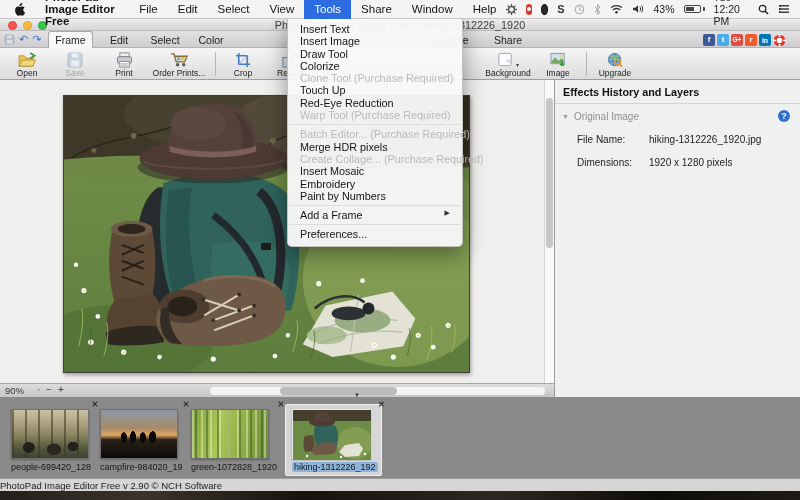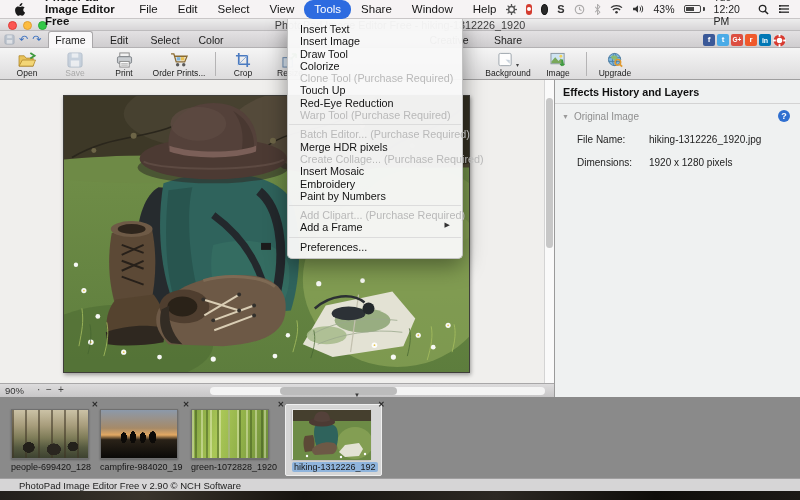--- a/index.html
+++ b/index.html
@@ -6,21 +6,21 @@
   html,body { width:800px; height:500px; overflow:hidden; font-family:"Liberation Sans", sans-serif; background:#161412; }
   .abs { position:absolute; }
   #stage { position:relative; width:800px; height:500px; background:#f0efed; }
 
   
   #menubar { left:0; top:0; width:800px; height:19px; background:#f6f3f4; border-bottom:1px solid #c9c6c7;
              display:flex; align-items:center; font-size:11.5px; color:#151515; z-index:60; }
   .mb-apple { padding:0 10px 0 14px; display:flex; align-items:center; }
   .mb-app { font-weight:bold; padding:0 10px; }
   .mb-item { padding:0 10px; height:19px; display:flex; align-items:center; }
-  .mb-item.active { background:#2d6be0; color:#fff;border-radius:9px; }
+  .mb-item.active { background:#2d6be0; color:#fff; }
   #mb-right { margin-left:auto; display:flex; align-items:center; gap:9px; padding-right:10px; font-size:10.5px; color:#222; }
   #mb-right .sicon { display:flex; align-items:center; }
   .badge-red { width:11px; height:11px; border-radius:3px; background:#d43b2f; display:inline-flex; align-items:center; justify-content:center; }
   .badge-red i { width:4px; height:4px; border-radius:50%; background:#fff; }
   .dotdark { width:11px; height:11px; border-radius:50%; background:#2a2a2a; display:inline-block; border:1px solid #111;}
   .s-letter { font-size:11px; font-weight:bold; color:#333; }
   .gray { opacity:.45; }
   .battery { display:flex; align-items:center; gap:2px;}
   .batt-body { width:17px; height:8px; border:1px solid #444; border-radius:2px; position:relative; }
   .batt-fill { position:absolute; left:1px; top:1px; bottom:1px; width:55%; background:#444; }
@@ -99,21 +99,21 @@
   .thumb .img { border:1px solid #6f6f6f; box-shadow:0 1px 2px rgba(0,0,0,.3); }
   .thumb .tlabel { text-align:center; font-size:9px; color:#161616; margin-top:3px; white-space:nowrap; }
   .thumb .close { position:absolute; top:-9px; right:-7px; font-size:8px; color:#2c2c2c; font-weight:bold; }
   #sel-panel { position:absolute; left:285px; top:7px; width:97px; height:72px; background:#d6d6d6;
                border:1px solid #efefef; border-radius:2px; }
   .thumb.selected .img { border:1px solid #eaeaea; }
   .thumb.selected .tlabel { background:#8fb4dc; border-radius:2px; padding:0 2px; }
 
   
   #statusbar { left:0; top:478px; width:800px; height:13px; background:#d6d5d6; border-top:1px solid #9f9e9f;
-               font-size:9.5px; color:#222; display:flex; align-items:center; padding-left:19px; }
+               font-size:9.5px; color:#222; display:flex; align-items:center; padding-left:0; }
   #desktop { left:0; top:491px; width:800px; height:9px;
              background:linear-gradient(90deg,#221f1c,#3a342c 18%,#16130f 38%,#2c2823 62%,#0f0d0a 82%,#1c1916); }
 
   
   .img { width:78px; height:50px; }
   #timg-people { background:
       radial-gradient(ellipse 10px 9px at 22% 78%, #23201a 58%, transparent 60%),
       radial-gradient(ellipse 12px 10px at 55% 82%, #2a2620 58%, transparent 60%),
       radial-gradient(ellipse 9px 8px at 80% 76%, #23211b 58%, transparent 60%),
       repeating-linear-gradient(90deg, rgba(62,52,36,.55) 0 2px, transparent 2px 13px),
@@ -578,23 +578,20 @@
     <div class="mi">
         <span>Insert Mosaic</span>
       </div>
     <div class="mi">
         <span>Embroidery</span>
       </div>
     <div class="mi">
         <span>Paint by Numbers</span>
       </div>
     <div class="msep"></div>
-    <div class="mi disabled">
-        <span>Add Clipart... (Purchase Required)</span>
-      </div>
     <div class="mi">
         <span>Add a Frame</span>
         <span class="sub-arrow">▶</span>
       </div>
     <div class="msep"></div>
     <div class="mi">
         <span>Preferences...</span>
       </div>
   </div>
 

